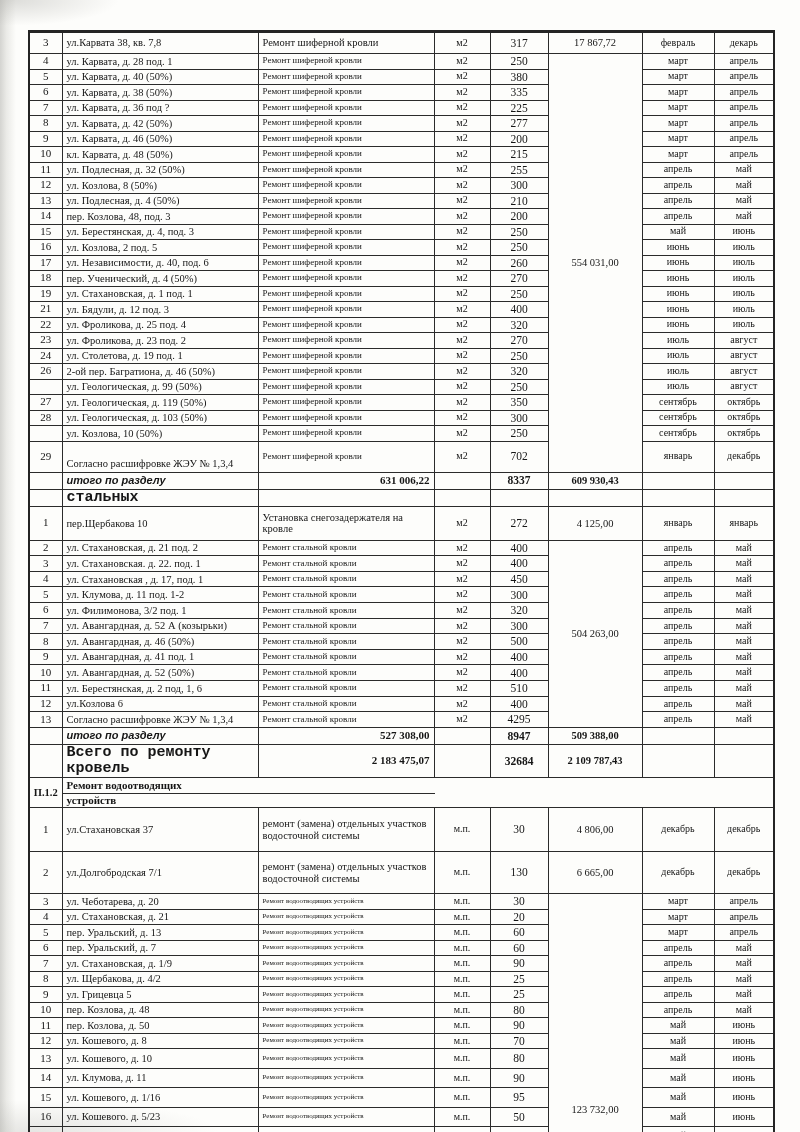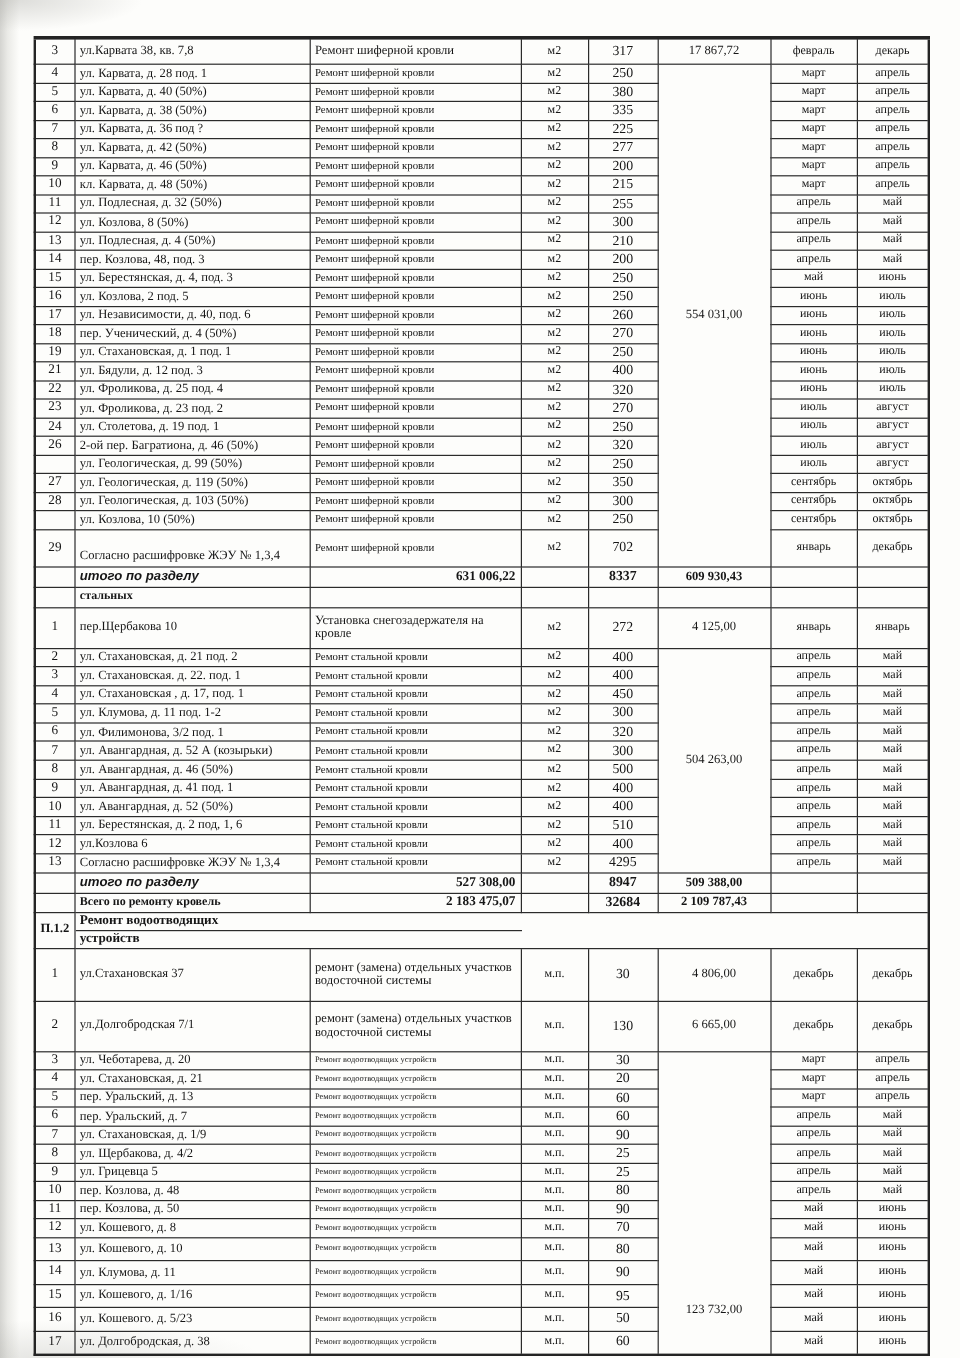--- a/index.html
+++ b/index.html
@@ -41,21 +41,21 @@
   .qty{font-size:11.5px;text-align:center;}
   .cost{font-size:10.5px;text-align:center;}
   .mon{font-size:10px;text-align:center;}
   .vbottom{vertical-align:bottom;padding-bottom:2px;}
   .cost-span{vertical-align:middle;}
   .cost-span.bottom{vertical-align:bottom;padding-bottom:30px;}
   .b{font-weight:bold;}
   .amt{font-size:11px;font-weight:bold;text-align:right;padding-right:4px;}
   .label-it{font-family:"Liberation Sans",sans-serif;font-style:italic;font-weight:bold;
     font-size:11px;text-align:left;padding-left:4px;}
-  .label-b{font-weight:bold;font-size:10px;text-align:left;padding-left:4px;}
+  .label-b{font-weight:bold;font-size:15px;text-align:left;padding-left:4px;font-family:Liberation Mono, monospace;}
   .code{font-weight:bold;font-size:10.5px;text-align:center;}
   .band-cell{padding:0;}
   .band-line1{font-weight:bold;font-size:11px;padding:1px 0 1px 4px;
     border-bottom:1px solid #2b2b2b;width:372px;box-sizing:border-box;}
   .band-line2{font-weight:bold;font-size:11px;padding:1px 0 0 4px;}
 </style>
 </head>
 <body>
 
 <div class="edge-left"></div>

